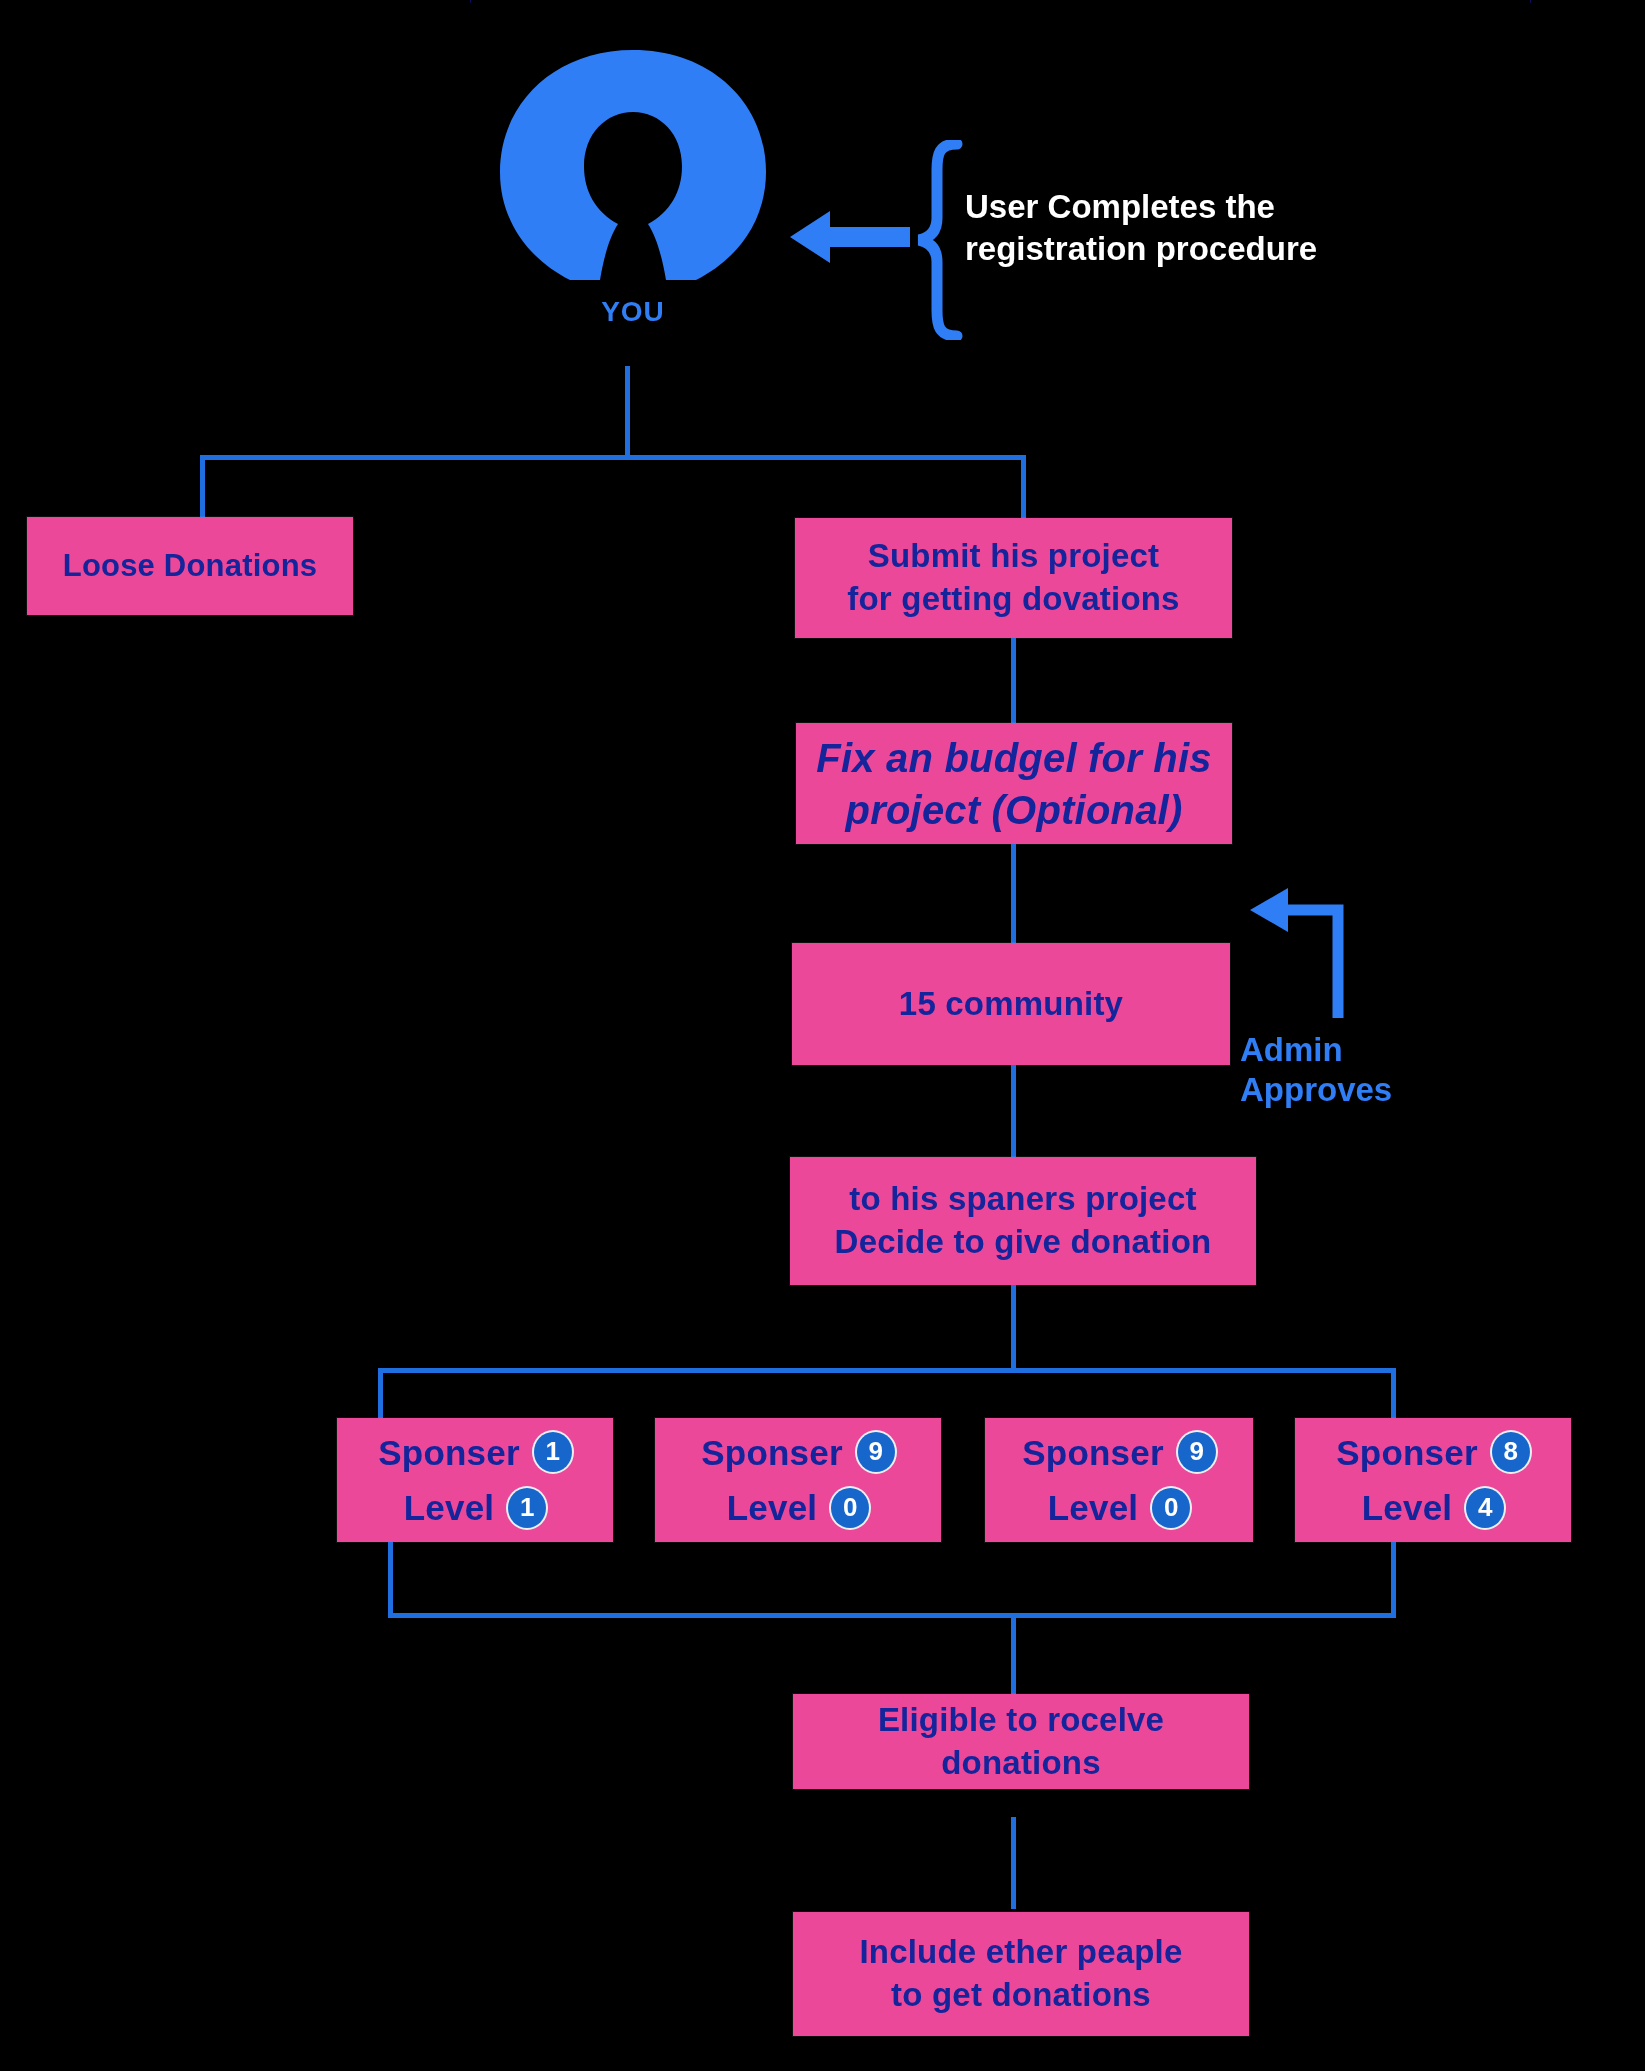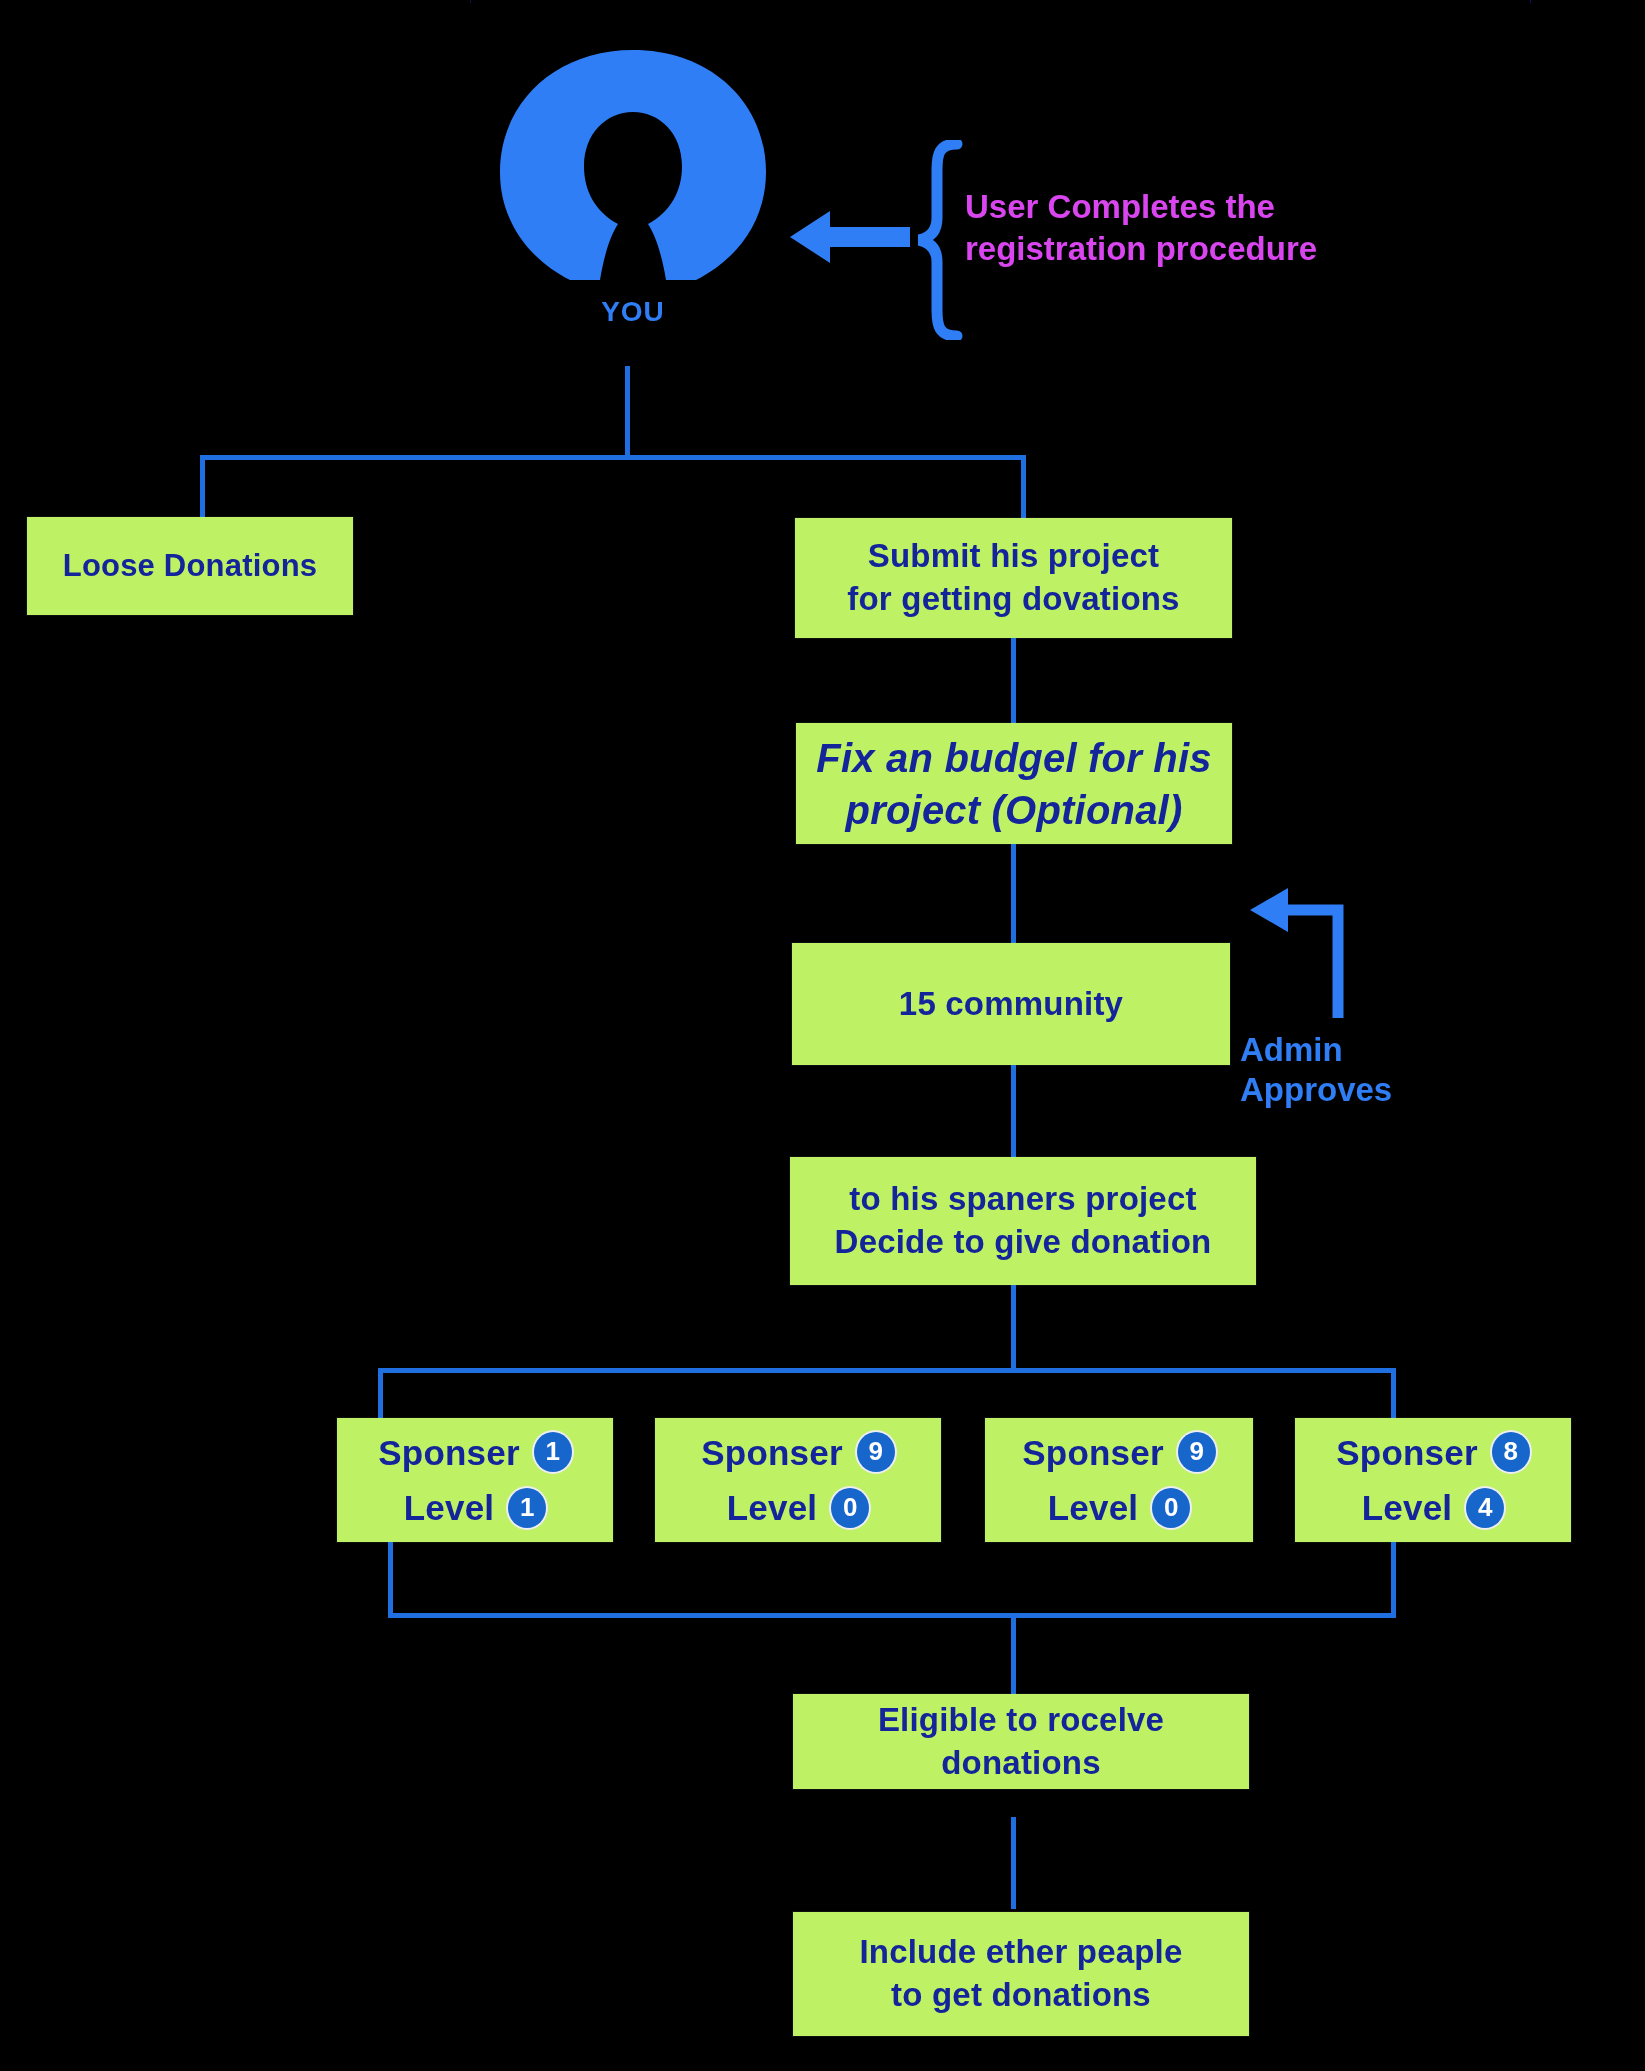--- a/index.html
+++ b/index.html
@@ -10,21 +10,21 @@
   #stage{position:absolute;inset:0;background:#000;}
 
   
   .guide{position:absolute;width:1px;top:0;bottom:0;
     background-image:linear-gradient(to bottom,#1b1ba8 0 3px,transparent 3px 26px);
     opacity:.55;}
 
   
   .box{
     position:absolute;
-    background:#bef264;
+    background:#ec4899;
     color:#14249b;
     font-weight:bold;
     display:flex;flex-direction:column;
     align-items:center;justify-content:center;
     text-align:center;
     line-height:1.30;
     letter-spacing:.2px;
     box-shadow:0 0 0 1px rgba(255,255,255,.06);
   }
   .box .ln{display:block;white-space:nowrap;}
@@ -37,21 +37,21 @@
   #avatar{position:absolute;left:492px;top:46px;width:282px;height:238px;}
 
   #youLabel{position:absolute;left:492px;top:296px;width:282px;
     text-align:center;color:#2f7ef6;font-weight:bold;font-size:28px;
     letter-spacing:1px;}
 
   
   #brace{position:absolute;left:895px;top:140px;width:70px;height:200px;}
   #leftArrow{position:absolute;left:790px;top:205px;width:120px;height:64px;}
   #calloutText{position:absolute;left:965px;top:186px;width:640px;
-    color:#d946ef;font-weight:bold;font-size:33px;line-height:1.28;}
+    color:#ffffff;font-weight:bold;font-size:33px;line-height:1.28;}
 
   
   #adminArrow{position:absolute;left:1248px;top:880px;width:108px;height:140px;}
   #adminText{position:absolute;left:1240px;top:1030px;width:220px;
     color:#2f7ef6;font-weight:bold;font-size:33px;line-height:1.20;}
 
   
   .sbox{font-size:35px;gap:10px;}
   .srow{display:flex;align-items:center;gap:14px;}
   .badge{

